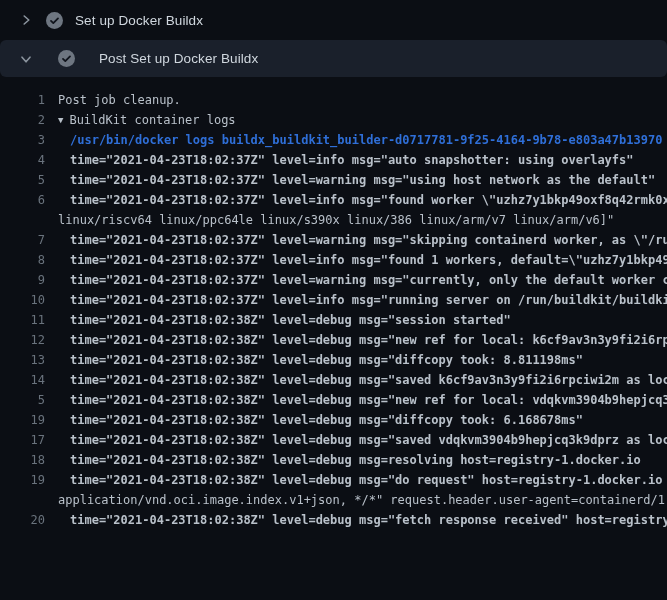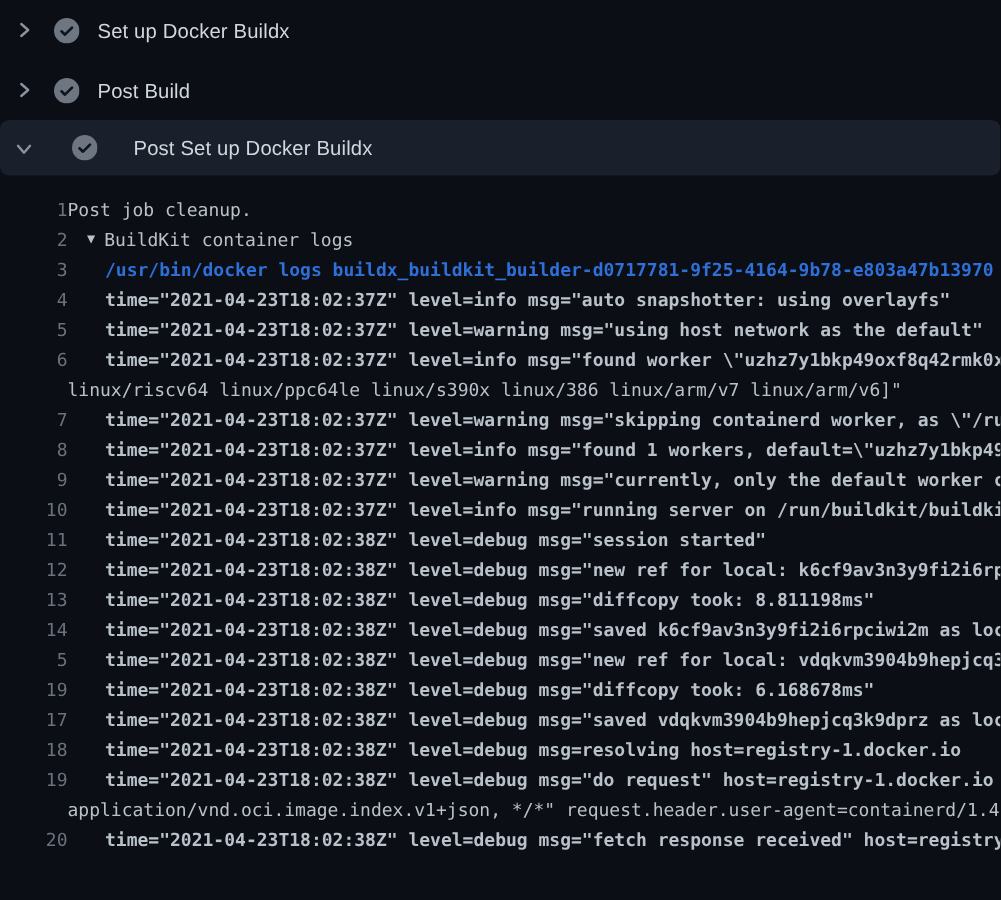--- a/index.html
+++ b/index.html
@@ -4,31 +4,31 @@
 <style>
   :root{
     --page_bg:#0b0e14; --header_bg:#1a202b; --step_label:#d0d7de;
     --chevron:#8b949e; --check_circle:#6e7681; --check_mark:#10141c;
     --line_number:#6a737d; --log_text:#b9c1ca; --command_blue:#2f6fd8;
   }
   *{margin:0;padding:0;box-sizing:border-box;}
   html,body{width:667px;height:600px;overflow:hidden;}
   body{background:var(--page_bg);font-family:"Liberation Sans",sans-serif;}
   .steps{width:100%;}
-  .step{display:flex;align-items:center;height:40px;padding-left:10px;cursor:pointer;}
+  .step{display:flex;align-items:center;height:40px;padding-left:20px;cursor:pointer;}
   .step.expanded{height:37px;background:var(--header_bg);border-radius:6px;gap:12px;}
   .chev{width:12px;height:12px;display:flex;align-items:center;justify-content:center;color:var(--chevron);flex-shrink:0;}
   .chev svg{display:block;}
   .check{width:17px;height:17px;margin-left:14px;flex-shrink:0;}
   .check svg{display:block;}
   .step-label{margin-left:12px;font-size:13.5px;color:var(--step_label);letter-spacing:.1px;}
   .log{padding-top:13px;font-family:"DejaVu Sans Mono",monospace;font-size:12px;}
   .lrow{display:flex;height:20px;line-height:20px;white-space:pre;overflow:hidden;}
   .lnum{min-width:45px;text-align:right;color:var(--line_number);flex-shrink:0;cursor:pointer;}
-  .ltext{color:var(--log_text);}
+  .ltext{color:var(--log_text);margin-left:13px;}
   .ltext.ind1{margin-left:25px;font-weight:bold;}
   .ltext.cmd{color:var(--command_blue);}
   .caret{color:var(--log_text);margin-left:13px;font-size:9px;line-height:20px;}
   .caret + .ltext{margin-left:6px;}
   .grp{cursor:pointer;}
 </style>
 </head>
 <body>
 
 <div>
@@ -39,34 +39,20 @@
             <path d="M4.2 2 L8.8 6 L4.2 10" fill="none" stroke="currentColor" stroke-width="1.6" stroke-linecap="round" stroke-linejoin="round"></path>
           </svg>
         </span>
         <span class="check">
           <svg width="17" height="17" viewBox="0 0 17 17">
             <circle cx="8.5" cy="8.5" r="8.5" fill="var(--check_circle)"></circle>
             <path d="M5 8.9 L7.3 11.1 L12 6.4" fill="none" stroke="var(--check_mark)" stroke-width="1.8" stroke-linecap="round" stroke-linejoin="round"></path>
           </svg>
         </span>
         <span class="step-label">Set up Docker Buildx</span>
-      </div>
-      <div class="step">
-        <span class="chev">
-          <svg width="12" height="12" viewBox="0 0 12 12">
-            <path d="M4.2 2 L8.8 6 L4.2 10" fill="none" stroke="currentColor" stroke-width="1.6" stroke-linecap="round" stroke-linejoin="round"></path>
-          </svg>
-        </span>
-        <span class="check">
-          <svg width="17" height="17" viewBox="0 0 17 17">
-            <circle cx="8.5" cy="8.5" r="8.5" fill="var(--check_circle)"></circle>
-            <path d="M5 8.9 L7.3 11.1 L12 6.4" fill="none" stroke="var(--check_mark)" stroke-width="1.8" stroke-linecap="round" stroke-linejoin="round"></path>
-          </svg>
-        </span>
-        <span class="step-label">Post Build</span>
       </div>
       <div class="step expanded">
         <span class="chev">
           <svg width="12" height="12" viewBox="0 0 12 12">
             <path d="M2 4.2 L6 8.8 L10 4.2" fill="none" stroke="currentColor" stroke-width="1.6" stroke-linecap="round" stroke-linejoin="round"></path>
           </svg>
         </span>
         <span class="check">
           <svg width="17" height="17" viewBox="0 0 17 17">
             <circle cx="8.5" cy="8.5" r="8.5" fill="var(--check_circle)"></circle>

